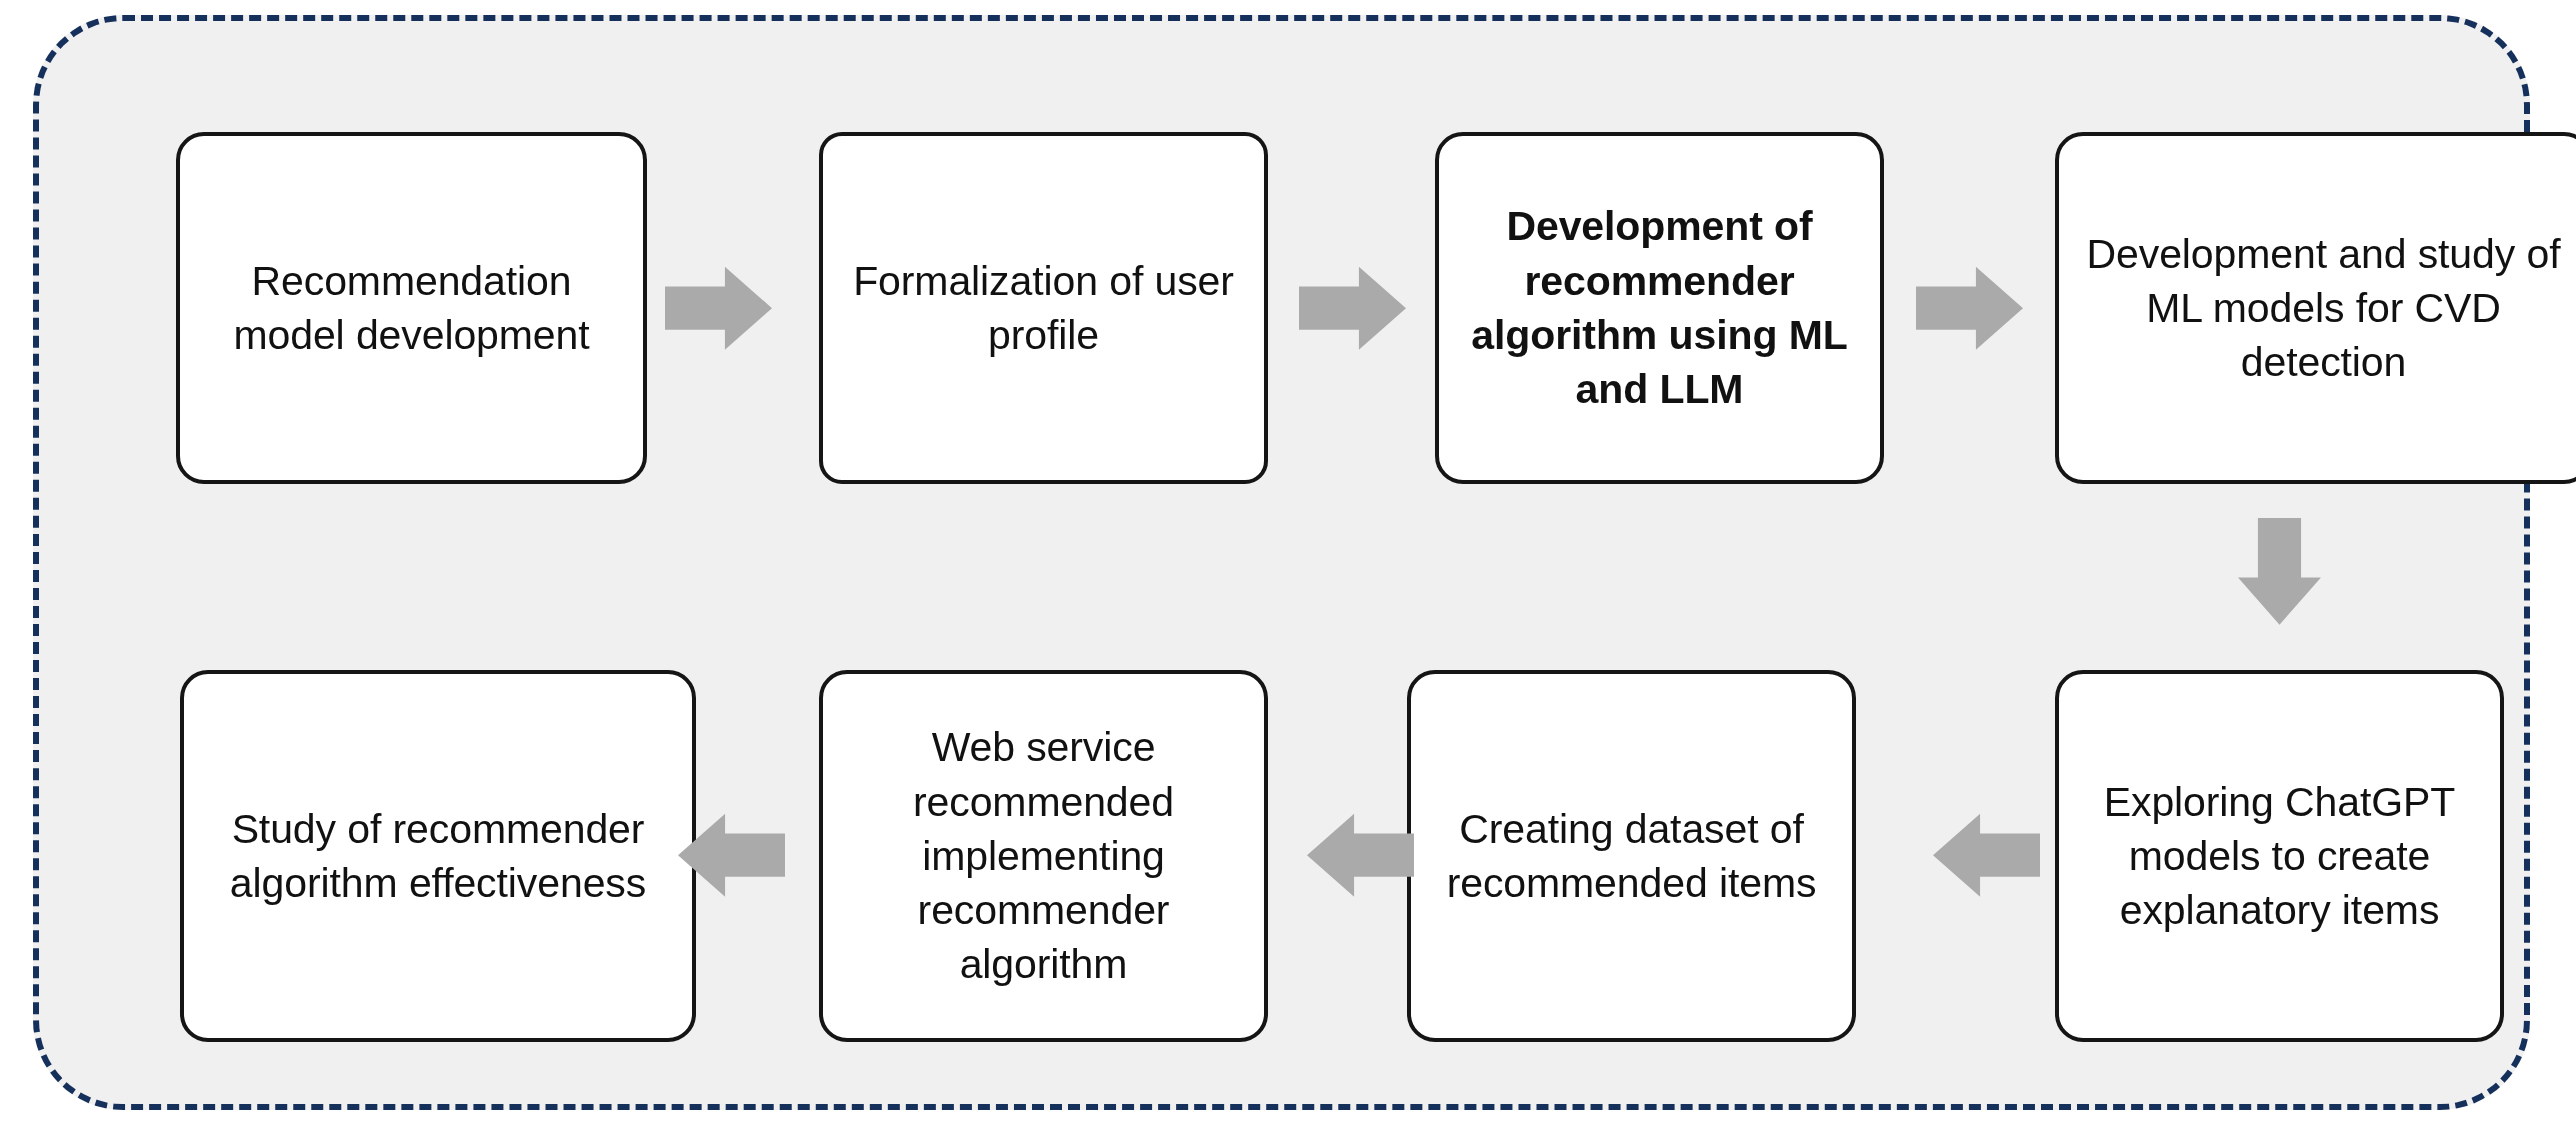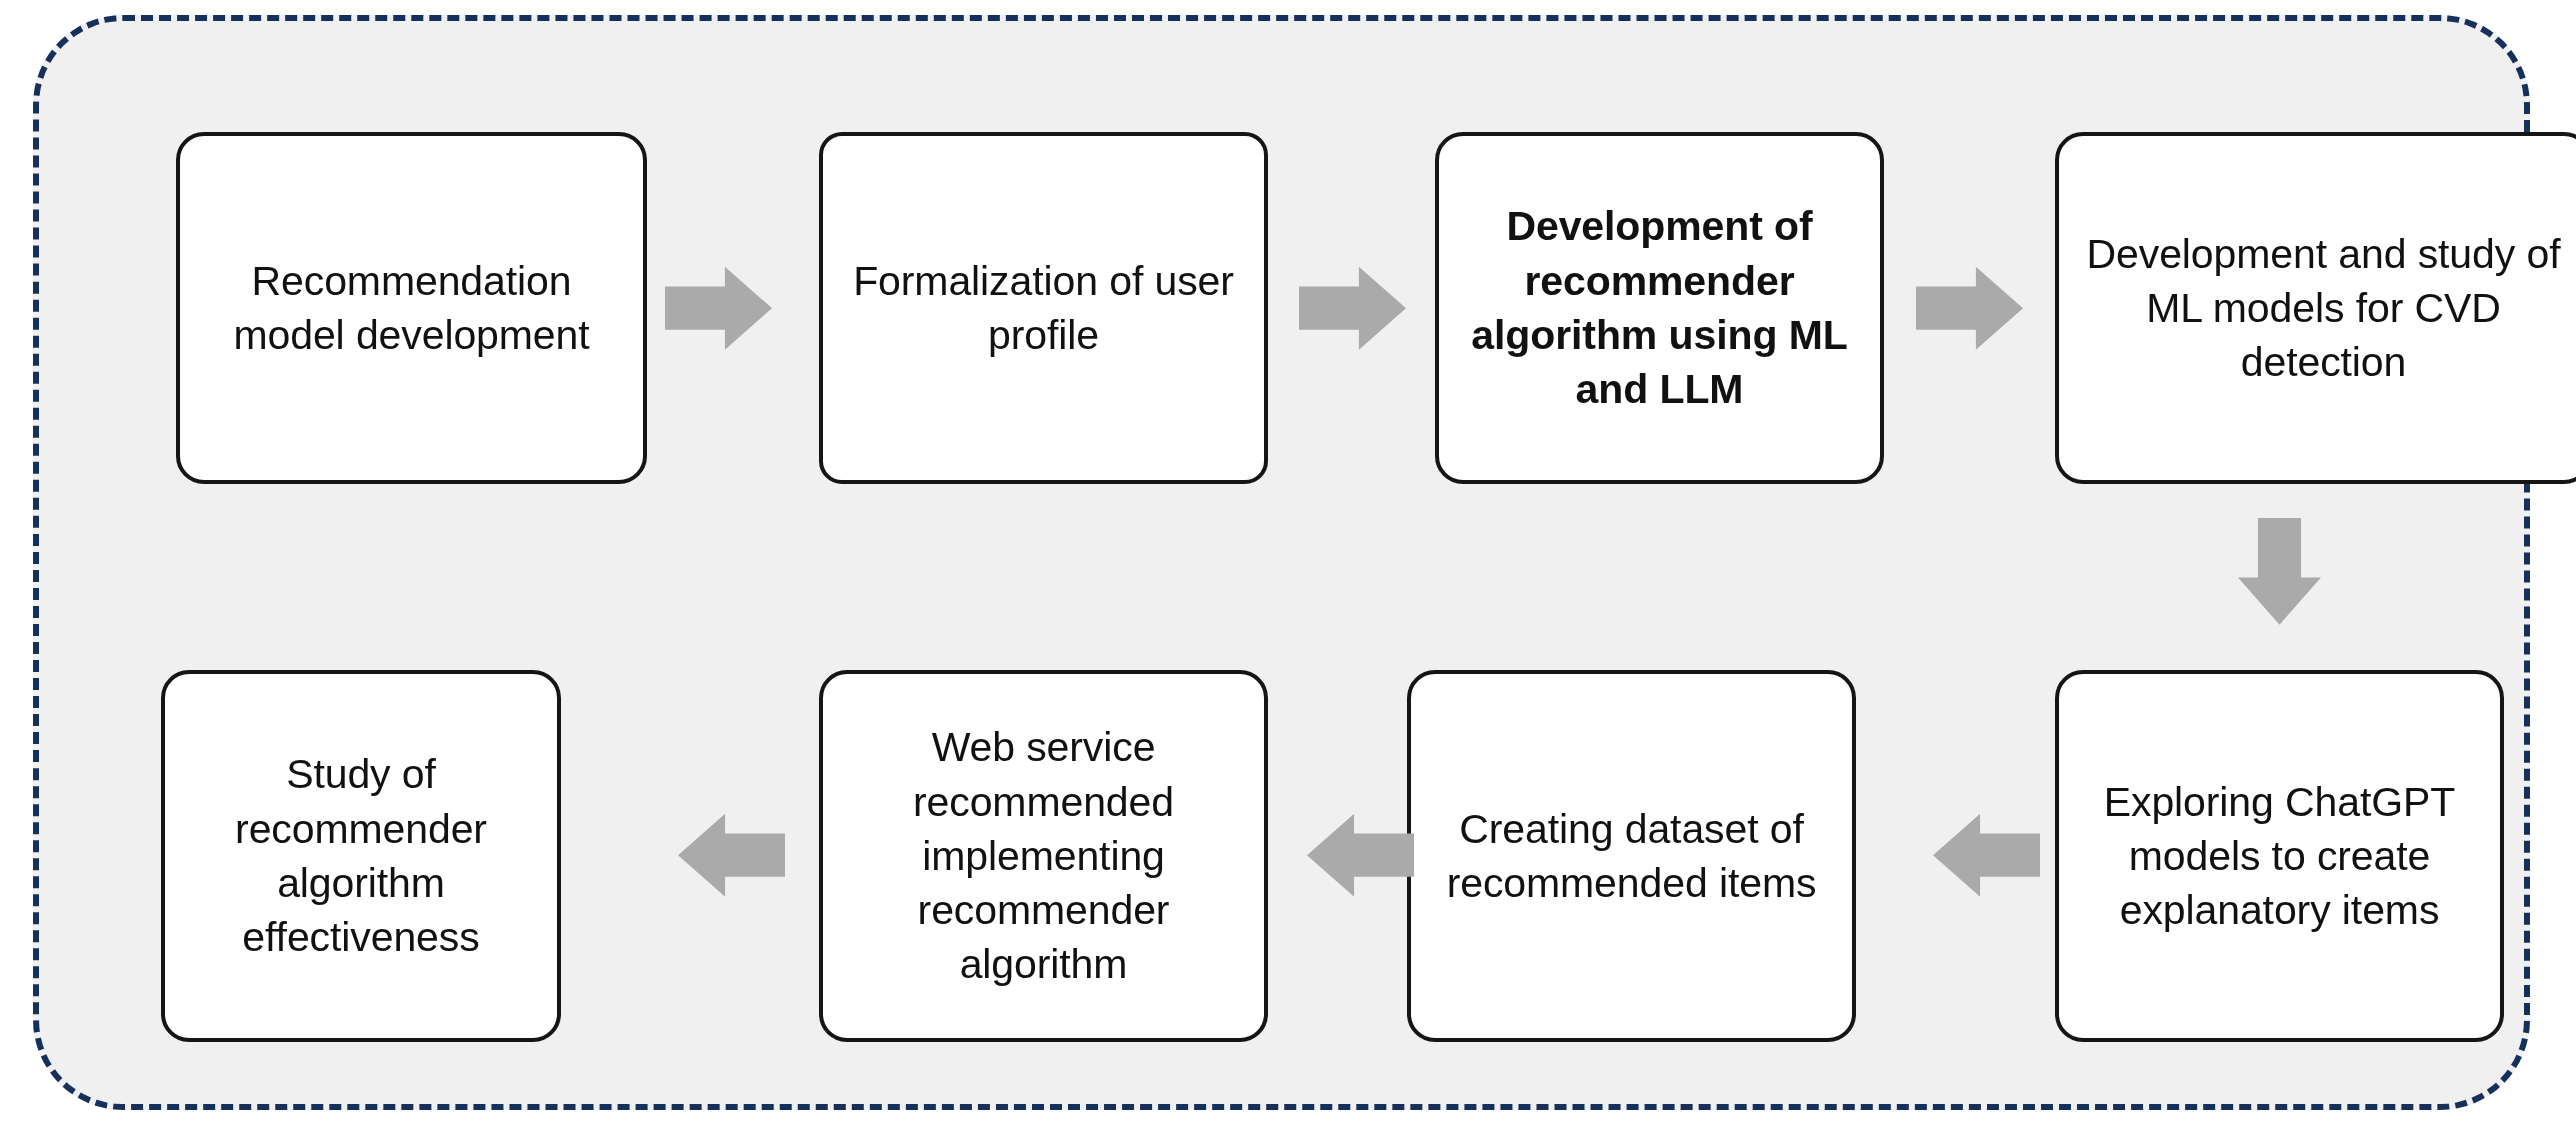--- a/index.html
+++ b/index.html
@@ -53,21 +53,21 @@
   
   .row-top { top: 111px; height: 352px; }
   
   .row-bottom { top: 649px; height: 372px; }
 
   #node-1 { left: 137px;  width: 471px; justify-content: center; }
   #node-2 { left: 780px; width: 449px; border-radius: 23px; }
   #node-3 { left: 1396px; width: 449px; font-weight: bold; }
   #node-4 { left: 2016px; width: 537px; }
 
-  #node-8 { left: 122px;  width: 400px; }
+  #node-8 { left: 141px;  width: 516px; }
   #node-7 { left: 780px; width: 449px; }
   #node-6 { left: 1320px; width: 449px; margin-left: 48px; }
   #node-5 { left: 2016px; width: 449px; }
 
   
   .arrow {
     position: absolute;
     background: #aaaaaa;
   }
   .arrow.right {

